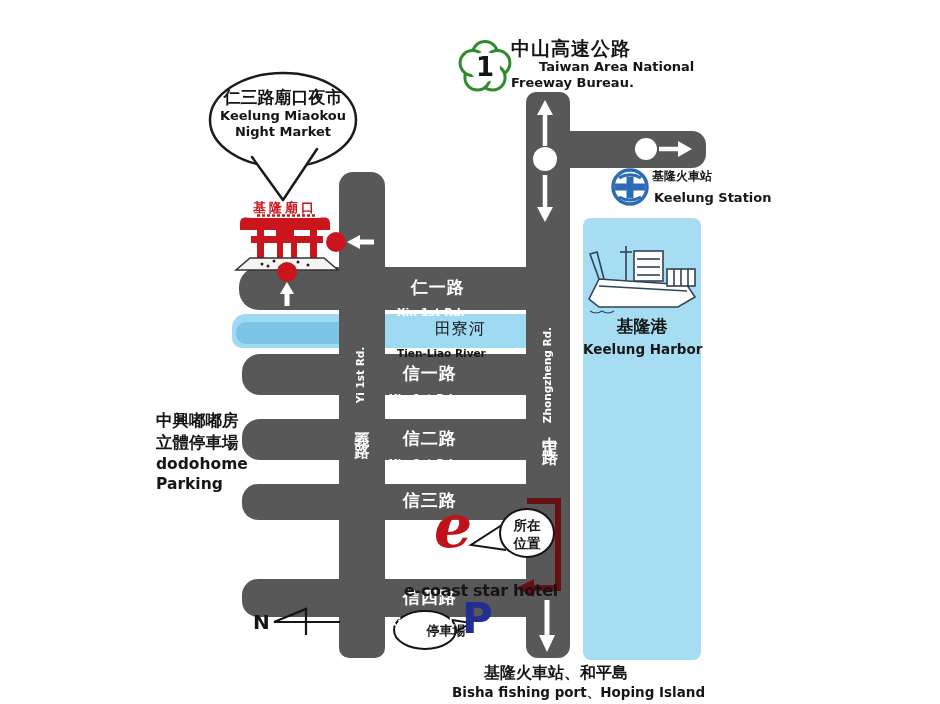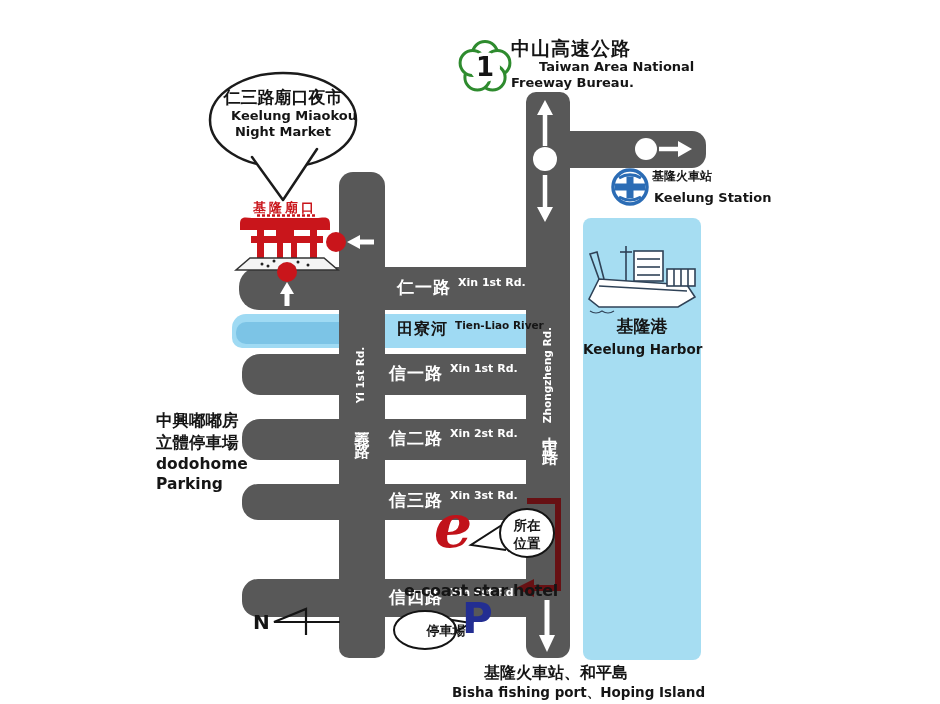--- a/index.html
+++ b/index.html
@@ -1,20 +1,20 @@
 <!DOCTYPE html>
 <html><head>
 <meta charset="utf-8">
 <style>
   html,body{margin:0;padding:0;background:#fff;}
   .stage{position:relative;width:940px;height:704px;background:#fff;overflow:hidden;
          font-family:"DejaVu Sans","Liberation Sans",sans-serif;}
   .abs{position:absolute;}
   .road{position:absolute;background:#585858;}
-  .roadlabel{position:absolute;display:flex;align-items:flex-start;gap:7px;color:#fff;white-space:nowrap;}
+  .roadlabel{position:absolute;display:flex;align-items:flex-end;gap:7px;color:#fff;white-space:nowrap;flex-direction:column;}
   .roadlabel .zh{font-size:17px;font-weight:700;letter-spacing:1px;}
   .roadlabel .en{font-size:11px;font-weight:700;}
   .riverlabel{color:#161616;}
   .riverlabel .zh{color:#161616;}
   .riverlabel .en{color:#161616;font-size:10.5px;}
   .t{position:absolute;white-space:nowrap;color:#151515;}
   .b{font-weight:700;}
   .center{text-align:center;}
   .vert{writing-mode:vertical-rl;text-orientation:upright;color:#fff;font-weight:700;}
   .rot{transform:rotate(-90deg);color:#fff;font-weight:700;font-size:10.5px;text-align:center;}
@@ -153,33 +153,33 @@
 
     <path d="M340 622 L274 622 L306 609 L306 635" fill="none" stroke="#141414" stroke-width="2.2"></path>
   </svg>
 
   <div class="t b center" style="left:473px;top:52px;width:24px;font-size:26px;z-index:40;">1</div>
   <div class="t b" style="left:511px;top:36px;font-size:19px;letter-spacing:1px;z-index:40;">中山高速公路</div>
   <div class="t b" style="left:511px;top:59px;font-size:13px;z-index:40;margin-left:28px;">Taiwan Area National</div>
   <div class="t b" style="left:511px;top:75px;font-size:13px;z-index:40;">Freeway Bureau.</div>
 
   <div class="t b center" style="left:213px;top:86px;width:140px;font-size:17px;z-index:40;">仁三路廟口夜市</div>
-  <div class="t b center" style="left:224px;top:108px;width:140px;font-size:13px;z-index:40;">Keelung Miaokou</div>
+  <div class="t b center" style="left:213px;top:108px;width:140px;font-size:13px;z-index:40;">Keelung Miaokou</div>
   <div class="t b center" style="left:213px;top:124px;width:140px;font-size:13px;z-index:40;">Night Market</div>
 
   <div class="t b" style="left:253px;top:199px;font-size:13px;letter-spacing:3px;color:#c9151b;z-index:40;">基隆廟口</div>
 
   <div class="t b" style="left:652px;top:168px;font-size:12px;z-index:40;">基隆火車站</div>
   <div class="t b" style="left:654px;top:190px;font-size:13px;z-index:40;">Keelung Station</div>
 
   <div class="t b center" style="left:583px;top:315px;width:118px;font-size:17px;z-index:40;">基隆港</div>
   <div class="t b center" style="left:583px;top:341px;width:118px;font-size:13.5px;z-index:40;text-align:right;">Keelung Harbor</div>
 
   <div class="roadlabel riverlabel" style="left:397px;top:319px;z-index:40;">
-    <span class="zh" style="font-size:16px;font-weight:700;">田寮河</span>
+    <span class="zh" style="font-size:16px;font-weight:400;">田寮河</span>
     <span class="en b">Tien-Liao River</span>
   </div>
 
   <div class="roadlabel" style="left:397px;top:276px;z-index:40;">
     <span class="zh">仁一路</span>
     <span class="en">Xin 1st Rd.</span>
   </div>
   <div class="roadlabel" style="left:389px;top:362px;z-index:40;">
     <span class="zh">信一路</span>
     <span class="en">Xin 1st Rd.</span>

